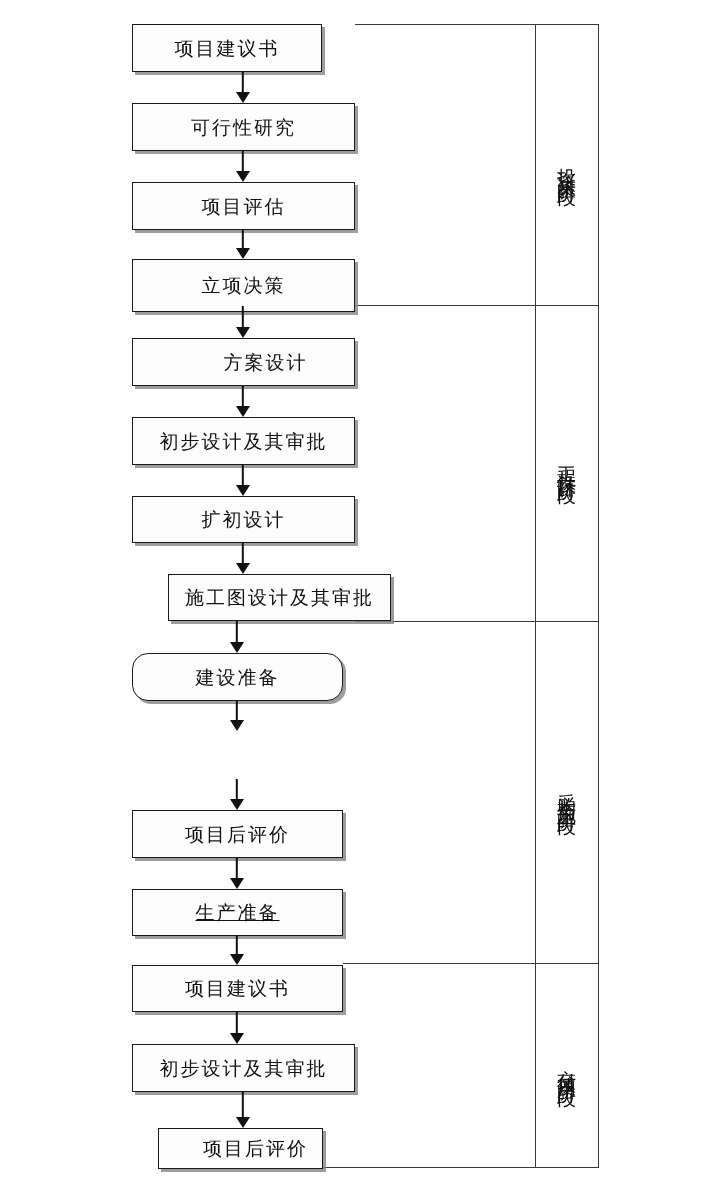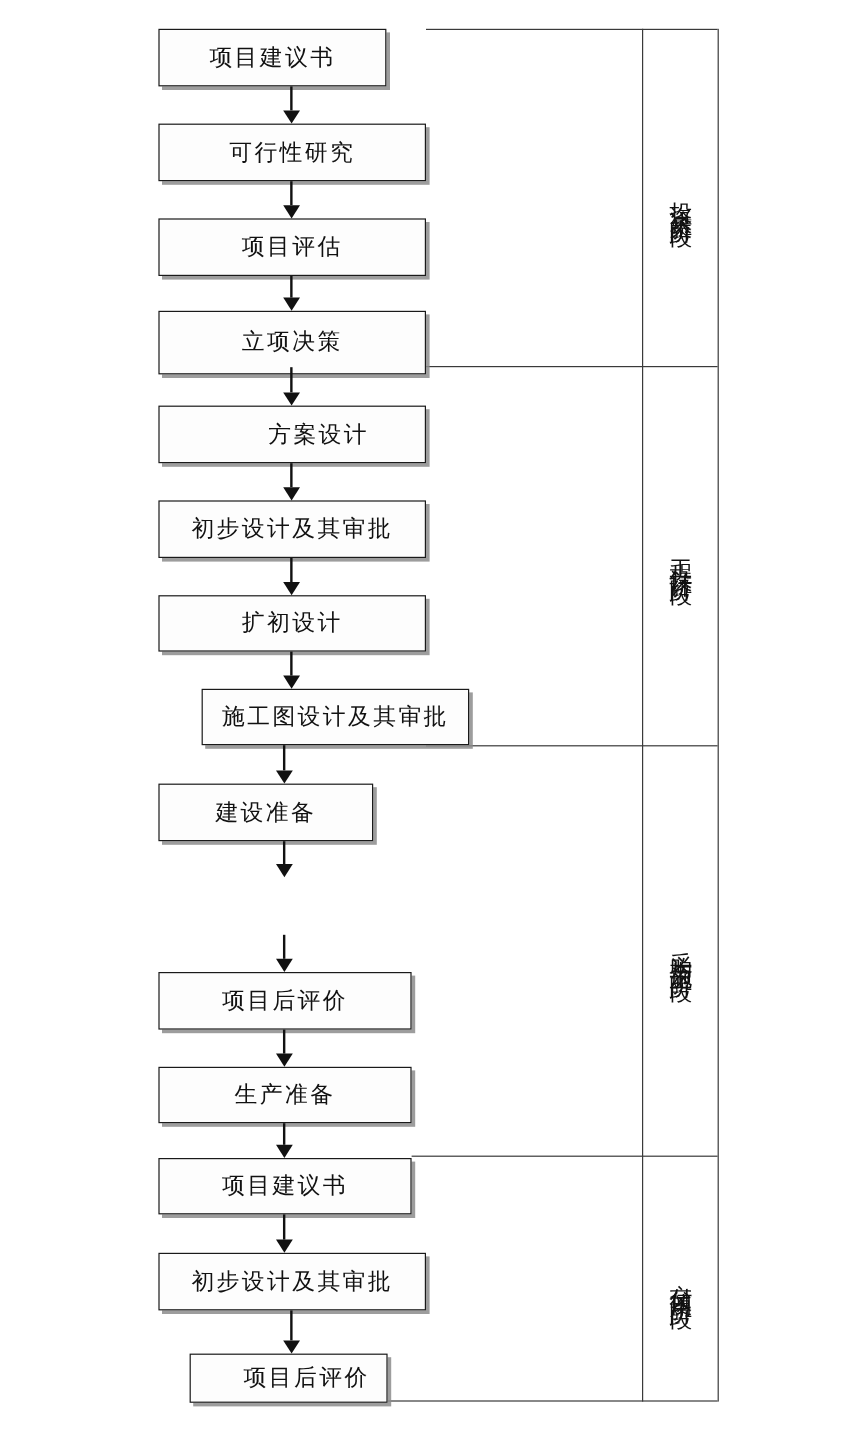--- a/index.html
+++ b/index.html
@@ -78,23 +78,23 @@
   <div class="node" style="left:132px;top:24px;width:190px;height:48px;">项目建议书</div>
   <div class="node" style="left:132px;top:103px;width:223px;height:48px;">可行性研究</div>
   <div class="node" style="left:132px;top:182px;width:223px;height:48px;">项目评估</div>
   <div class="node" style="left:132px;top:259px;width:223px;height:53px;">立项决策</div>
 
   <div class="node" style="left:132px;top:338px;width:223px;height:48px;padding-left:44px;">方案设计</div>
   <div class="node" style="left:132px;top:496px;width:223px;height:47px;">扩初设计</div>
   <div class="node" style="left:132px;top:417px;width:223px;height:48px;">初步设计及其审批</div>
   <div class="node" style="left:132px;top:574px;width:223px;height:47px;margin-left:36px;">施工图设计及其审批</div>
 
-  <div class="node" style="left:132px;top:653px;width:179px;height:48px;">建设准备</div>
+  <div class="node" style="left:132px;top:653px;width:211px;height:48px;border-radius:16px;">建设准备</div>
   <div class="node" style="left:132px;top:810px;width:211px;height:48px;">项目后评价</div>
-  <div class="node" style="left:132px;top:889px;width:211px;height:47px;">生产准备</div>
+  <div class="node" style="left:132px;top:889px;width:211px;height:47px;text-decoration:underline;">生产准备</div>
 
   <div class="node" style="left:132px;top:965px;width:211px;height:47px;">项目建议书</div>
   <div class="node" style="left:132px;top:1044px;width:223px;height:48px;">初步设计及其审批</div>
   <div class="node" style="left:158px;top:1128px;width:165px;height:41px;padding-left:30px;">项目后评价</div>
 
   <div class="arrow" style="left:236px;top:72px;width:14px;height:31px;">
     <div class="shaft" style="height:20px;"></div>
       <div class="head"></div>
   </div>
   <div class="arrow" style="left:236px;top:151px;width:14px;height:31px;">

